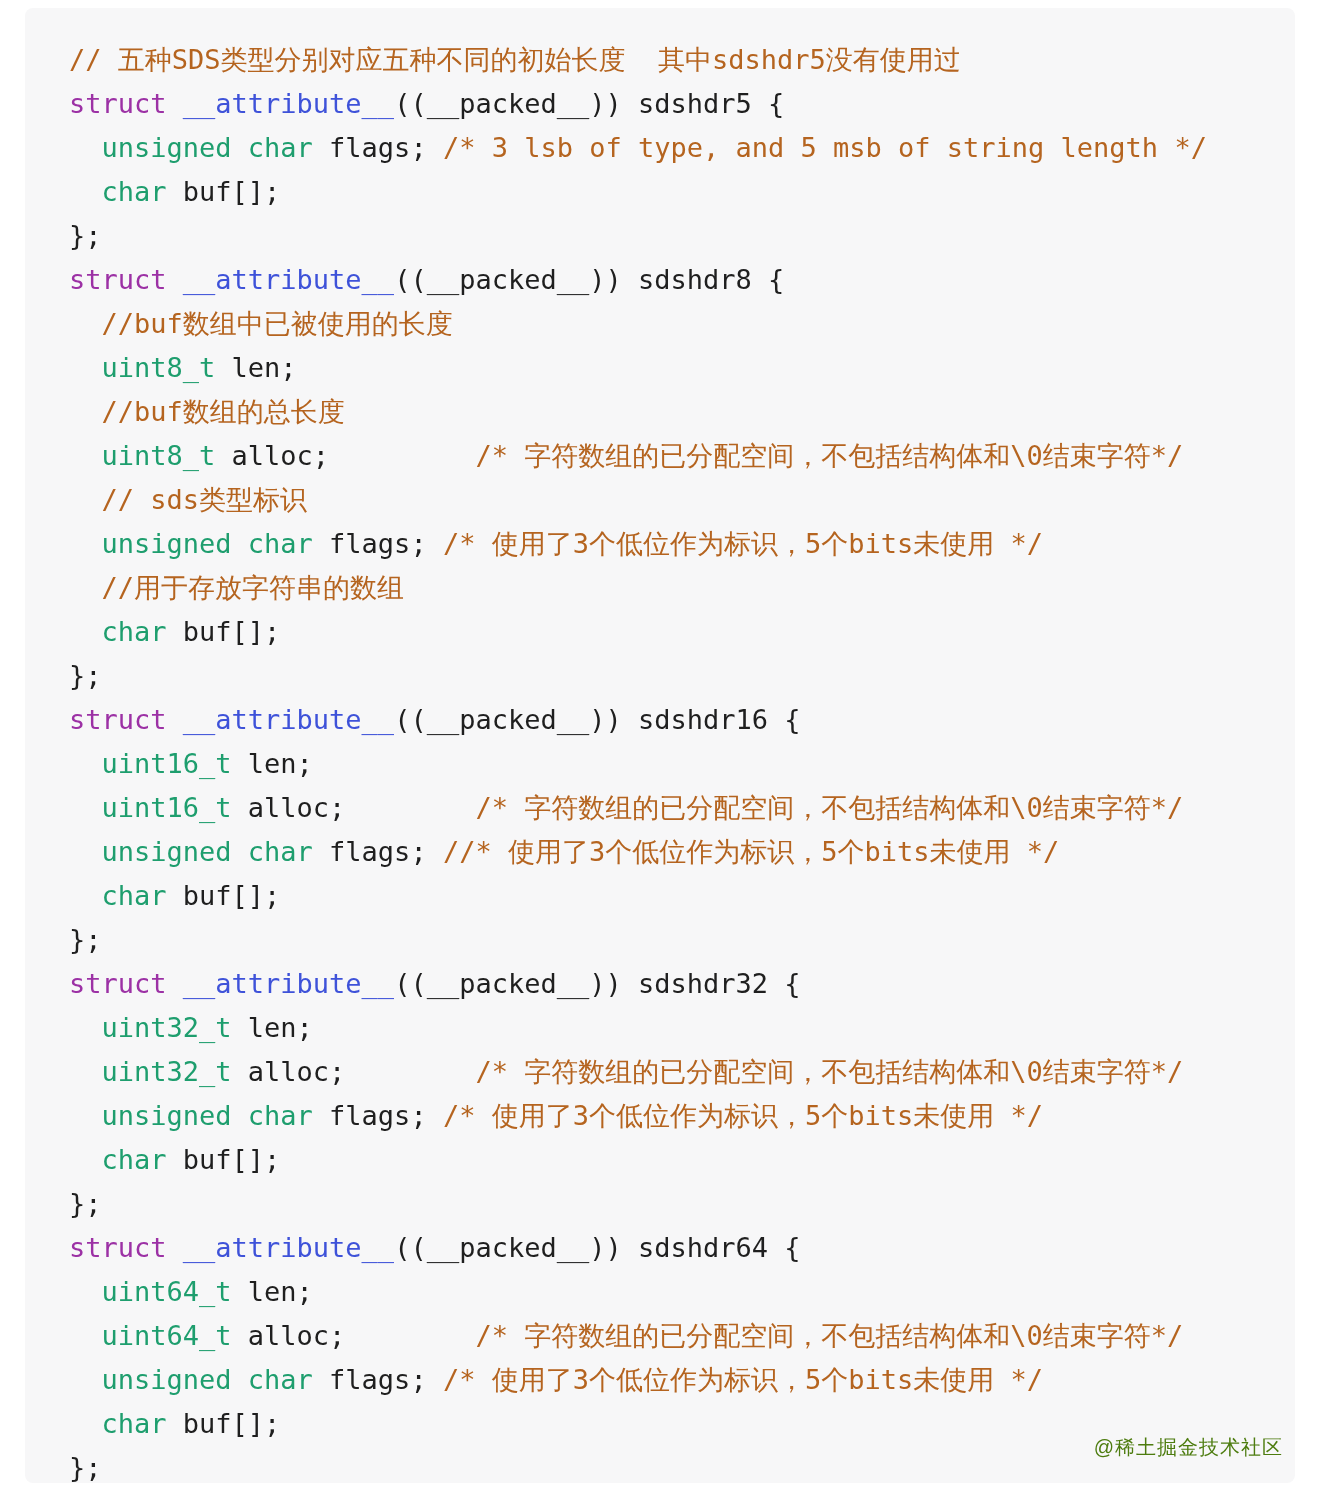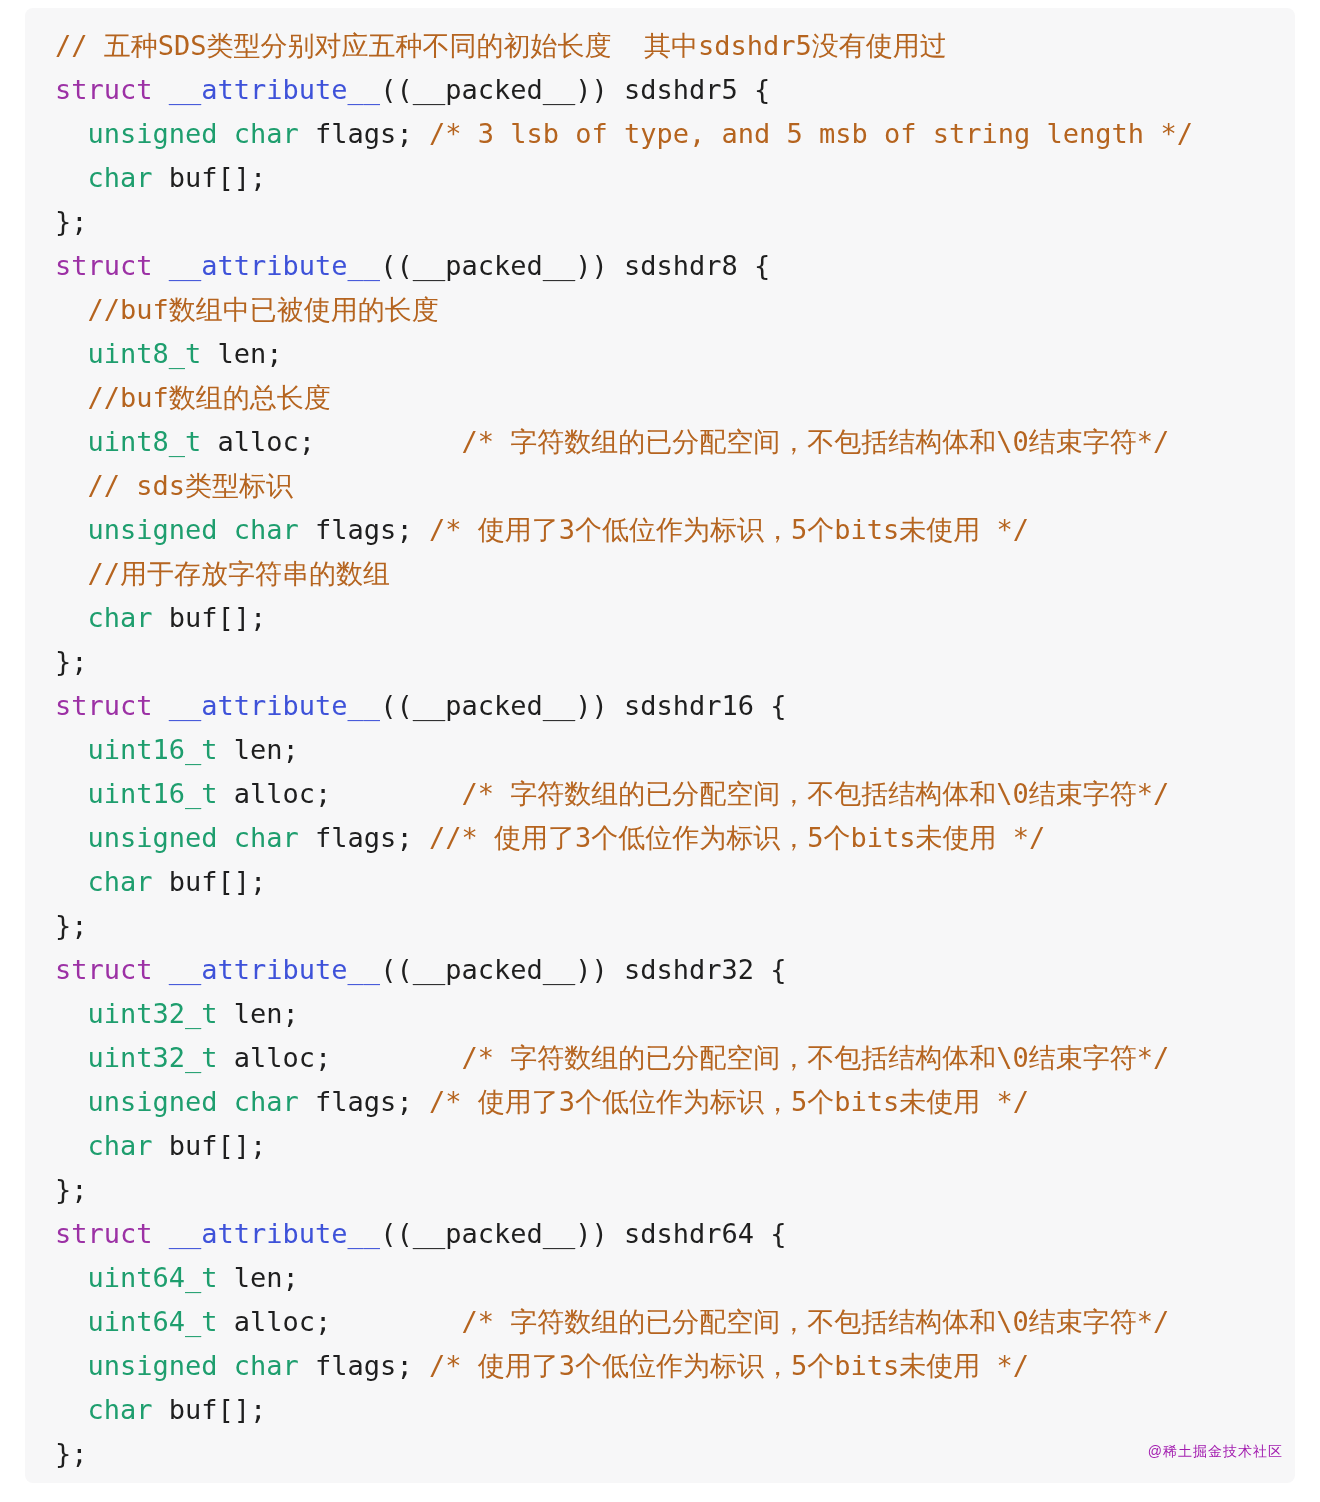--- a/index.html
+++ b/index.html
@@ -19,36 +19,36 @@
     top: 8px;
     width: 1270px;
     height: 1475px;
     background: #f7f7f8;
     border-radius: 8px;
     box-sizing: border-box;
     padding: 14px 16px 0 28px;
     overflow: hidden;
   }
   .code {
-    margin: 2px;
+    margin: 16px;
     font-family: "DejaVu Sans Mono", "Liberation Mono", monospace;
     font-size: 27px;
     line-height: 44px;
     white-space: pre;
     color: #1f1f1f;
   }
   .code .line {
     height: 44px;
   }
   .watermark {
     position: absolute;
     right: 12px;
     bottom: 22px;
-    font-size: 14px;
-    color: #a21caf;
+    font-size: 20px;
+    color: #4d7c0f;
     font-family: "Liberation Sans", sans-serif;
     letter-spacing: 1px;
   }
 </style>
 </head>
 <body>
 
 <div class="code-card" style="background: rgb(247, 247, 248);">
   <pre class="code" id="code"><div class="line"><span style="color: rgb(181, 100, 31);">// 五种SDS类型分别对应五种不同的初始长度  其中sdshdr5没有使用过</span></div><div class="line"><span style="color: rgb(156, 49, 165);">struct </span><span style="color: rgb(62, 82, 217);">__attribute__</span><span style="color: rgb(31, 31, 31);">((__packed__)) sdshdr5 {</span></div><div class="line"><span style="color: rgb(30, 158, 110);">  unsigned char</span><span style="color: rgb(31, 31, 31);"> flags; </span><span style="color: rgb(181, 100, 31);">/* 3 lsb of type, and 5 msb of string length */</span></div><div class="line"><span style="color: rgb(30, 158, 110);">  char</span><span style="color: rgb(31, 31, 31);"> buf[];</span></div><div class="line"><span style="color: rgb(31, 31, 31);">};</span></div><div class="line"><span style="color: rgb(156, 49, 165);">struct </span><span style="color: rgb(62, 82, 217);">__attribute__</span><span style="color: rgb(31, 31, 31);">((__packed__)) sdshdr8 {</span></div><div class="line"><span style="color: rgb(181, 100, 31);">  //buf数组中已被使用的长度</span></div><div class="line"><span style="color: rgb(30, 158, 110);">  uint8_t</span><span style="color: rgb(31, 31, 31);"> len;</span></div><div class="line"><span style="color: rgb(181, 100, 31);">  //buf数组的总长度</span></div><div class="line"><span style="color: rgb(30, 158, 110);">  uint8_t</span><span style="color: rgb(31, 31, 31);"> alloc;         </span><span style="color: rgb(181, 100, 31);">/* 字符数组的已分配空间，不包括结构体和\0结束字符*/</span></div><div class="line"><span style="color: rgb(181, 100, 31);">  // sds类型标识</span></div><div class="line"><span style="color: rgb(30, 158, 110);">  unsigned char</span><span style="color: rgb(31, 31, 31);"> flags; </span><span style="color: rgb(181, 100, 31);">/* 使用了3个低位作为标识，5个bits未使用 */</span></div><div class="line"><span style="color: rgb(181, 100, 31);">  //用于存放字符串的数组</span></div><div class="line"><span style="color: rgb(30, 158, 110);">  char</span><span style="color: rgb(31, 31, 31);"> buf[];</span></div><div class="line"><span style="color: rgb(31, 31, 31);">};</span></div><div class="line"><span style="color: rgb(156, 49, 165);">struct </span><span style="color: rgb(62, 82, 217);">__attribute__</span><span style="color: rgb(31, 31, 31);">((__packed__)) sdshdr16 {</span></div><div class="line"><span style="color: rgb(30, 158, 110);">  uint16_t</span><span style="color: rgb(31, 31, 31);"> len;</span></div><div class="line"><span style="color: rgb(30, 158, 110);">  uint16_t</span><span style="color: rgb(31, 31, 31);"> alloc;        </span><span style="color: rgb(181, 100, 31);">/* 字符数组的已分配空间，不包括结构体和\0结束字符*/</span></div><div class="line"><span style="color: rgb(30, 158, 110);">  unsigned char</span><span style="color: rgb(31, 31, 31);"> flags; </span><span style="color: rgb(181, 100, 31);">//* 使用了3个低位作为标识，5个bits未使用 */</span></div><div class="line"><span style="color: rgb(30, 158, 110);">  char</span><span style="color: rgb(31, 31, 31);"> buf[];</span></div><div class="line"><span style="color: rgb(31, 31, 31);">};</span></div><div class="line"><span style="color: rgb(156, 49, 165);">struct </span><span style="color: rgb(62, 82, 217);">__attribute__</span><span style="color: rgb(31, 31, 31);">((__packed__)) sdshdr32 {</span></div><div class="line"><span style="color: rgb(30, 158, 110);">  uint32_t</span><span style="color: rgb(31, 31, 31);"> len;</span></div><div class="line"><span style="color: rgb(30, 158, 110);">  uint32_t</span><span style="color: rgb(31, 31, 31);"> alloc;        </span><span style="color: rgb(181, 100, 31);">/* 字符数组的已分配空间，不包括结构体和\0结束字符*/</span></div><div class="line"><span style="color: rgb(30, 158, 110);">  unsigned char</span><span style="color: rgb(31, 31, 31);"> flags; </span><span style="color: rgb(181, 100, 31);">/* 使用了3个低位作为标识，5个bits未使用 */</span></div><div class="line"><span style="color: rgb(30, 158, 110);">  char</span><span style="color: rgb(31, 31, 31);"> buf[];</span></div><div class="line"><span style="color: rgb(31, 31, 31);">};</span></div><div class="line"><span style="color: rgb(156, 49, 165);">struct </span><span style="color: rgb(62, 82, 217);">__attribute__</span><span style="color: rgb(31, 31, 31);">((__packed__)) sdshdr64 {</span></div><div class="line"><span style="color: rgb(30, 158, 110);">  uint64_t</span><span style="color: rgb(31, 31, 31);"> len;</span></div><div class="line"><span style="color: rgb(30, 158, 110);">  uint64_t</span><span style="color: rgb(31, 31, 31);"> alloc;        </span><span style="color: rgb(181, 100, 31);">/* 字符数组的已分配空间，不包括结构体和\0结束字符*/</span></div><div class="line"><span style="color: rgb(30, 158, 110);">  unsigned char</span><span style="color: rgb(31, 31, 31);"> flags; </span><span style="color: rgb(181, 100, 31);">/* 使用了3个低位作为标识，5个bits未使用 */</span></div><div class="line"><span style="color: rgb(30, 158, 110);">  char</span><span style="color: rgb(31, 31, 31);"> buf[];</span></div><div class="line"><span style="color: rgb(31, 31, 31);">};</span></div></pre>
   <div class="watermark">@稀土掘金技术社区</div>

